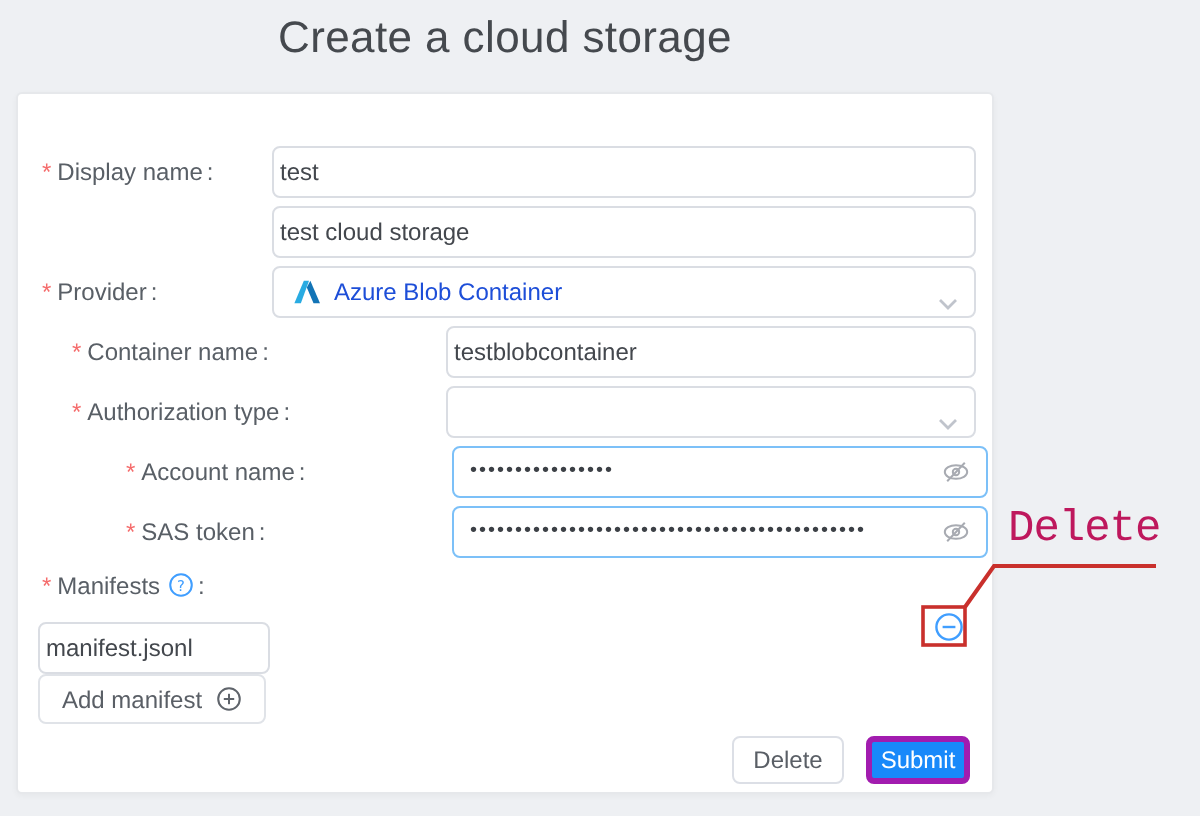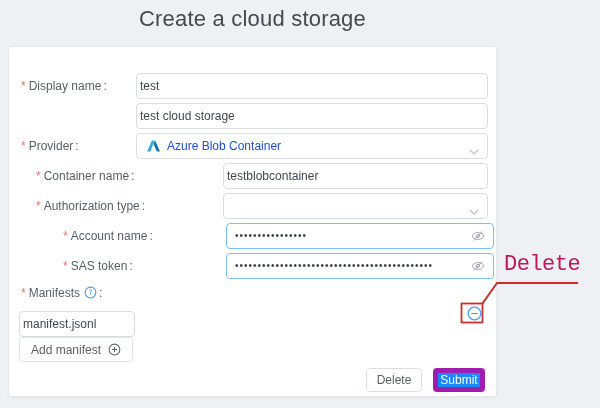--- a/index.html
+++ b/index.html
@@ -42,21 +42,21 @@
     position:absolute;background:#fff;border:1px solid #e0e3e8;border-radius:4px;
     font-size:12px;color:#5a5f66;display:flex;align-items:center;gap:7px;
     padding:0 11px;height:25px;box-sizing:border-box;cursor:pointer;font-family:inherit;
   }
   .btn{
     position:absolute;height:24px;box-sizing:border-box;border-radius:4px;
     font-size:12px;display:flex;align-items:center;justify-content:center;
     cursor:pointer;font-family:inherit;
   }
   .btn-cancel{left:357px;top:321px;width:56px;background:#fff;border:1px solid #dcdfe6;color:#5a5f66;}
-  .btn-submit{left:424px;top:321px;width:52px;background:#1989fa;border:5px solid #a21caf;color:#fff;}
+  .btn-submit{left:424px;top:321px;width:52px;background:#1989fa;border:3px solid #a21caf;color:#fff;}
   .minus-btn{position:absolute;left:458px;top:259px;width:15px;height:15px;cursor:pointer;display:flex;}
   .help{display:inline-flex;vertical-align:-2px;margin-left:4px;cursor:pointer;}
   .delete-label{
     position:absolute;left:504px;top:252px;font-size:22px;color:#be185d;
     font-family:Liberation Mono, monospace;letter-spacing:-.5px;
   }
   .anno-svg{position:absolute;left:450px;top:275px;pointer-events:none;}
 </style>
 </head>
 <body>

